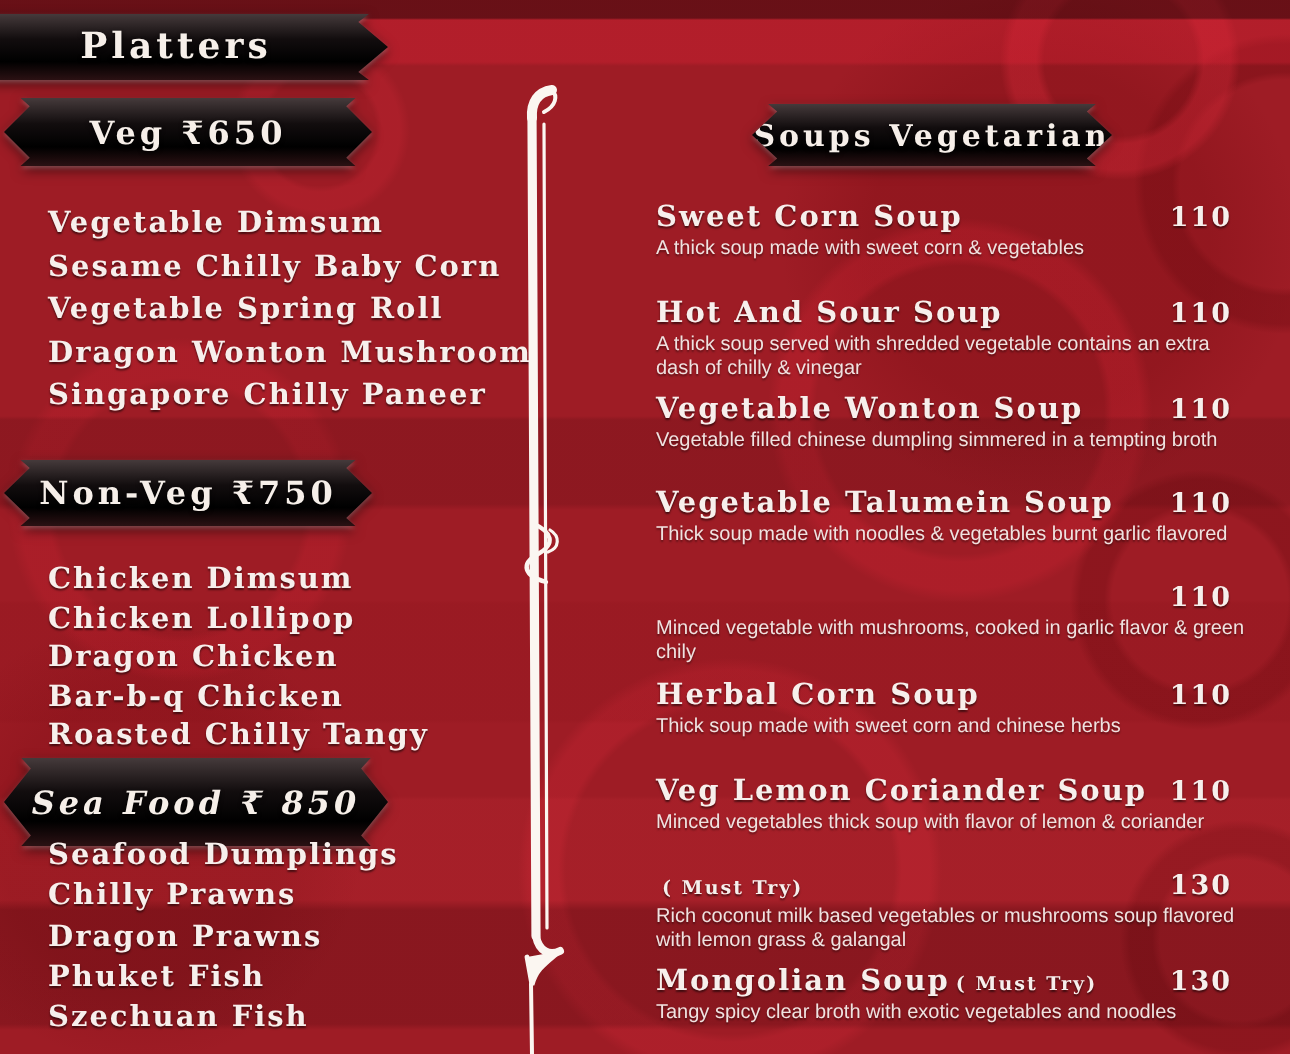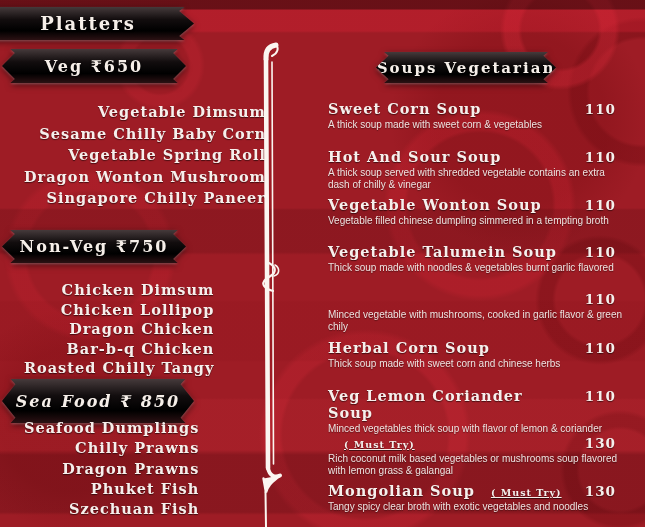--- a/index.html
+++ b/index.html
@@ -29,27 +29,27 @@
     clip-path:polygon(0% 50%, 7% 12%, 4.5% 0%, 95.5% 0%, 93% 12%, 100% 50%, 93% 88%, 95.5% 100%, 4.5% 100%, 7% 88%);
     background:linear-gradient(180deg,#453a3b 0%,#120d0e 38%,#000000 72%,#2b1113 100%);
     display:flex;align-items:center;justify-content:center;
   }
   .banner-text{
     color:#f6efe9;font-weight:bold;letter-spacing:2px;
     text-shadow:0 1px 2px rgba(0,0,0,.8);white-space:nowrap;
   }
   .fancy{color:#f7efec;font-weight:bold;letter-spacing:1px;text-shadow:0 1px 1px rgba(0,0,0,.55);}
   .left-list{position:absolute;left:24px;display:flex;flex-direction:column;}
-  .left-item{font-size:14.5px;text-align:right;}
+  .left-item{font-size:14.5px;}
   .right-col{position:absolute;left:322px;top:0;width:323px;height:393px;}
   .soup-list{position:absolute;left:6px;top:100px;right:0;}
   .soup-item{height:47.8px;}
   .soup-name-row{display:flex;align-items:baseline;padding-right:29px;}
   .soup-name{font-size:14.5px;}
-  .soup-tag{font-size:9.5px;margin-left:16px;letter-spacing:1px;text-decoration:underline;}
+  .soup-tag{font-size:9.5px;margin-left:3px;letter-spacing:1px;}
   .soup-price{margin-left:auto;font-size:13.5px;}
   .soup-desc{
     font-family:"Liberation Sans","DejaVu Sans",sans-serif;
     font-size:10px;line-height:1.2;color:#f0e2e0;width:300px;margin-top:2px;
     text-shadow:0 1px 1px rgba(0,0,0,.4);
   }
   .divider{position:absolute;left:250px;top:0;width:40px;height:527px;}
 </style>
 </head>
 <body>

